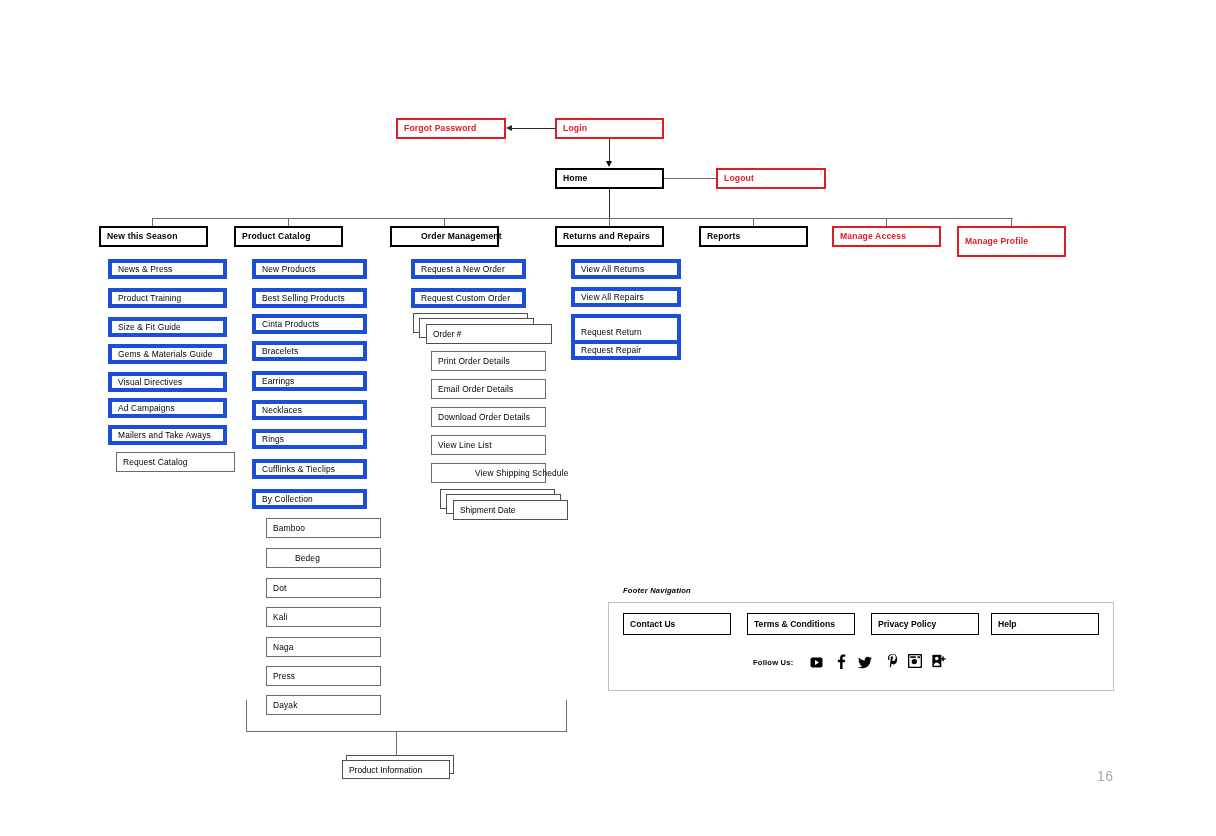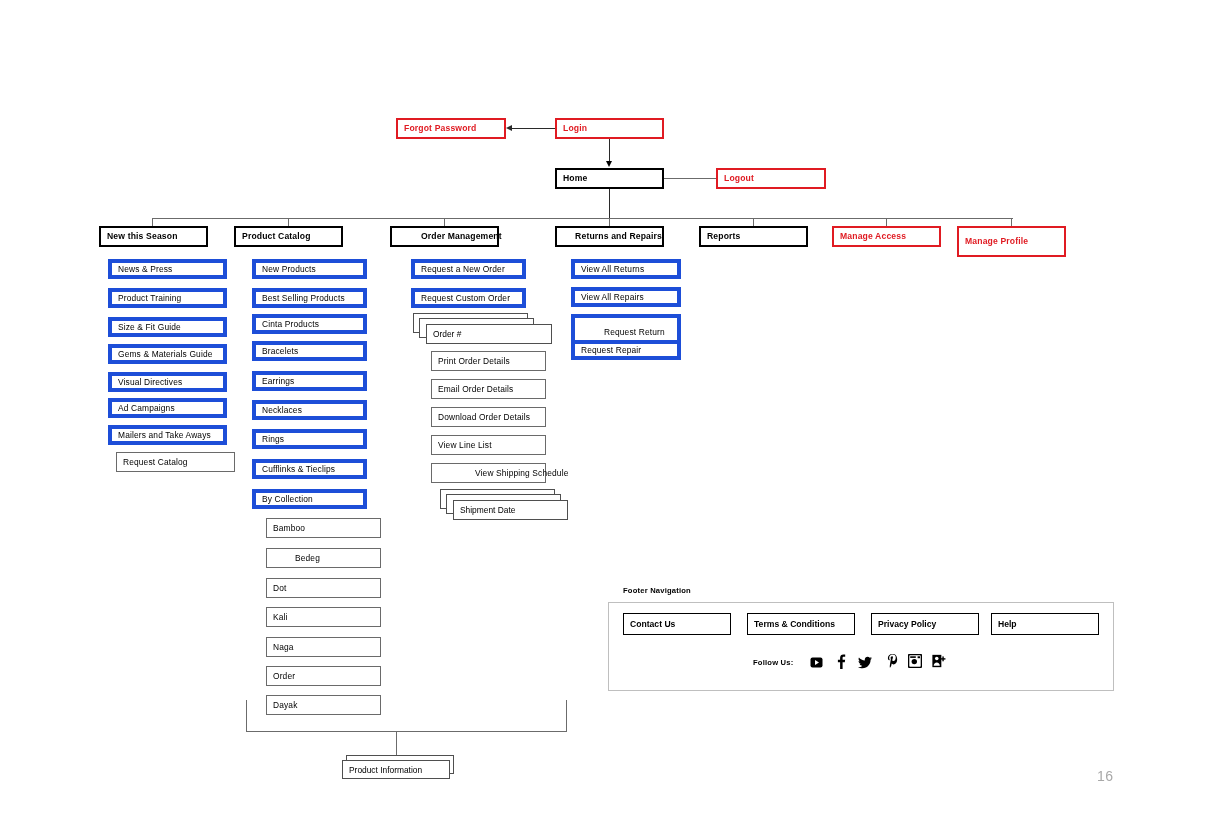--- a/index.html
+++ b/index.html
@@ -192,21 +192,21 @@
 
   <div class="node lvl-top" style="left:99px;top:226px;width:109px;height:21px;">
     <span class="lbl">New this Season</span>
   </div>
   <div class="node lvl-top" style="left:234px;top:226px;width:109px;height:21px;">
     <span class="lbl">Product Catalog</span>
   </div>
   <div class="node lvl-top" style="left:390px;top:226px;width:109px;height:21px;padding-left:23px;">
     <span class="lbl">Order Management</span>
   </div>
-  <div class="node lvl-top" style="left:555px;top:226px;width:109px;height:21px;justify-content:flex-end;">
+  <div class="node lvl-top" style="left:555px;top:226px;width:109px;height:21px;">
     <span class="lbl">Returns and Repairs</span>
   </div>
   <div class="node lvl-top" style="left:699px;top:226px;width:109px;height:21px;">
     <span class="lbl">Reports</span>
   </div>
   <div class="node lvl-red" style="left:832px;top:226px;width:109px;height:21px;">
     <span class="lbl">Manage Access</span>
   </div>
   <div class="node lvl-red" style="left:957px;top:226px;width:109px;height:31px;align-items:center;">
     <span class="lbl">Manage Profile</span>
@@ -274,21 +274,21 @@
   <div class="node lvl-sub2" style="left:266px;top:578px;width:115px;height:20px;">
     <span class="lbl">Dot</span>
   </div>
   <div class="node lvl-sub2" style="left:266px;top:607px;width:115px;height:20px;">
     <span class="lbl">Kali</span>
   </div>
   <div class="node lvl-sub2" style="left:266px;top:637px;width:115px;height:20px;">
     <span class="lbl">Naga</span>
   </div>
   <div class="node lvl-sub2" style="left:266px;top:666px;width:115px;height:20px;">
-    <span class="lbl">Order</span>
+    <span class="lbl">Press</span>
   </div>
   <div class="node lvl-sub2" style="left:266px;top:695px;width:115px;height:20px;">
     <span class="lbl">Dayak</span>
   </div>
 
   <div class="node lvl-sub" style="left:411px;top:259px;width:115px;height:20px;">
     <span class="lbl">Request a New Order</span>
   </div>
   <div class="node lvl-sub" style="left:411px;top:288px;width:115px;height:20px;">
     <span class="lbl">Request Custom Order</span>
@@ -325,40 +325,40 @@
       <span class="lbl">Shipment Date</span>
     </div>
   </div>
 
   <div class="node lvl-sub" style="left:571px;top:259px;width:110px;height:20px;">
     <span class="lbl">View All Returns</span>
   </div>
   <div class="node lvl-sub" style="left:571px;top:287px;width:110px;height:20px;">
     <span class="lbl">View All Repairs</span>
   </div>
-  <div class="node lvl-sub" style="left:571px;top:314px;width:110px;height:36px;padding-left:23px;">
+  <div class="node lvl-sub" style="left:571px;top:314px;width:110px;height:36px;">
     <span class="lbl">Request Return</span>
   </div>
   <div class="node lvl-sub" style="left:571px;top:340px;width:110px;height:20px;">
     <span class="lbl">Request Repair</span>
   </div>
 
   <div class="ln-v" style="left:246px;top:700px;height:31px;"></div>
   <div class="ln-v" style="left:566px;top:700px;height:31px;"></div>
   <div class="ln-h" style="left:246px;top:731px;width:321px;"></div>
   <div class="ln-v" style="left:396px;top:731px;height:24px;"></div>
 
   <div class="stack" style="left:342px;top:755px;width:120px;height:28px;">
     <div class="layer" style="left:4px;top:0px;width:108px;height:19px;"></div>
     <div class="front" style="left:0px;top:5px;width:108px;height:19px;">
       <span class="lbl">Product Information</span>
     </div>
   </div>
 
-  <div id="footer-title" style="left:623px;top:586px;">Footer Navigation</div>
+  <div id="footer-title" style="left:623px;top:586px;font-style:italic;">Footer Navigation</div>
 
   <div id="footer-panel" style="left:608px;top:602px;width:506px;height:89px;"></div>
 
   <div class="footer-btn" style="left:623px;top:613px;width:108px;height:22px;">
     <span class="lbl">Contact Us</span>
   </div>
   <div class="footer-btn" style="left:747px;top:613px;width:108px;height:22px;">
     <span class="lbl">Terms &amp; Conditions</span>
   </div>
   <div class="footer-btn" style="left:871px;top:613px;width:108px;height:22px;">

